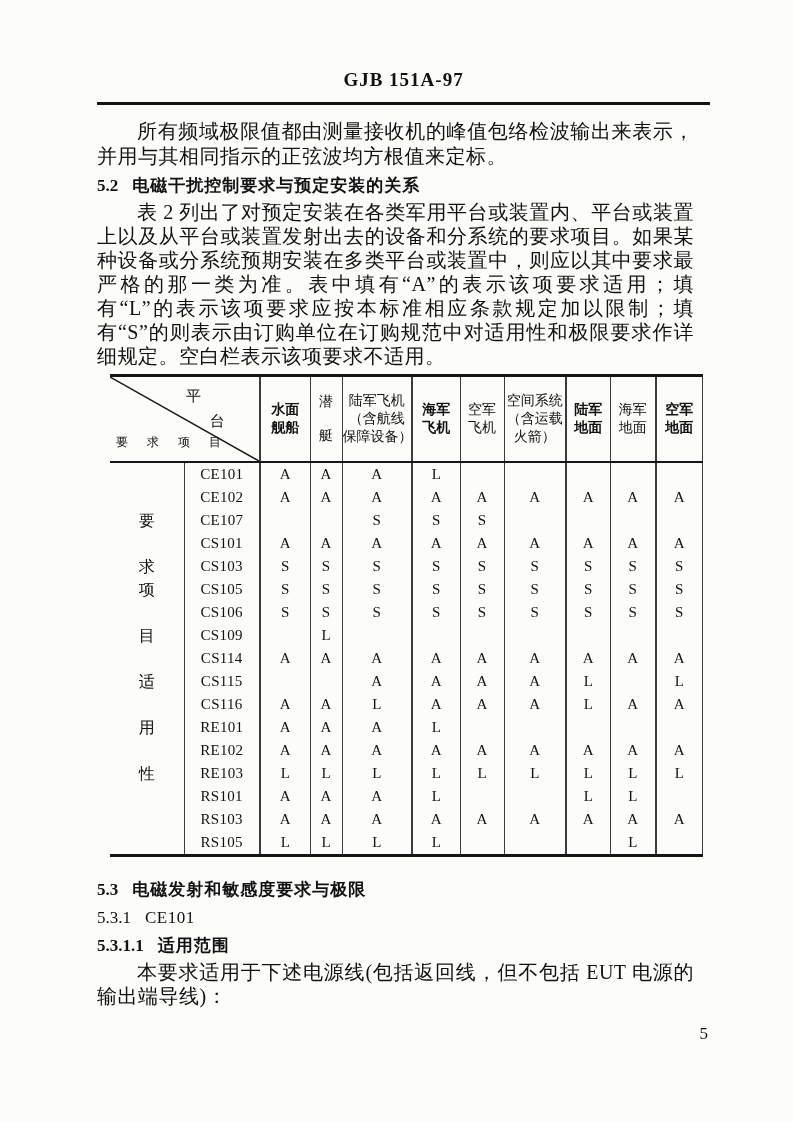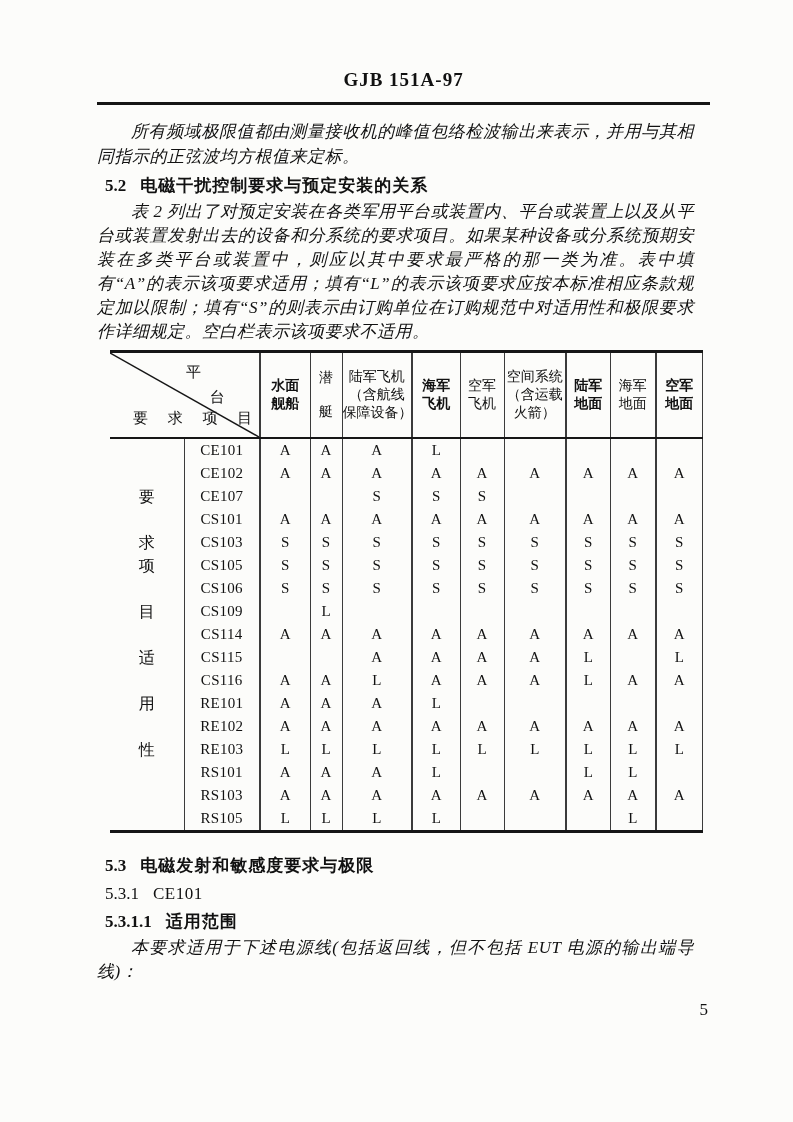--- a/index.html
+++ b/index.html
@@ -18,28 +18,27 @@
     text-align:center;
     font-size:19px;font-weight:bold;
     letter-spacing:1px;
     height:24px;line-height:24px;
   }
   .header-rule{
     margin-top:10px;height:3px;background:#151515;border:none;width:100%;
   }
   .para{
     margin:14px 16px 0 0;
-    font-size:17px;line-height:25px;
+    font-size:20px;line-height:25px;
     text-align:justify;text-indent:2em;
     letter-spacing:0.5px;
-    font-style:italic;
   }
   .para.tight{line-height:24px;margin-top:4px;}
   .sec-heading{
-    margin:6px 0 0 8px;
+    margin:6px 0 0 0;
     font-size:17px;line-height:21px;
     font-weight:bold;
   }
   .sec-heading .sec-num{font-family:"Liberation Serif","DejaVu Serif",serif;margin-right:14px;}
   .sec-heading .sec-title{font-family:"Liberation Sans","DejaVu Sans",sans-serif;letter-spacing:1px;}
   .sec-heading.plain{font-weight:normal;}
   .sec-heading.plain .sec-title{font-family:"Liberation Serif","DejaVu Serif",serif;letter-spacing:0.5px;}
   .sec-heading.sub{margin-top:8px;line-height:20px;}
   .table-caption{
     margin-top:4px;
@@ -70,22 +69,22 @@
   table.t2 thead th.corner{border-left:none;position:relative;}
   table.t2 thead th.thick{border-left-width:2px;font-weight:bold;}
   table.t2 thead th.plat div{white-space:nowrap;}
   table.t2 thead th.spread{vertical-align:middle;}
   table.t2 thead th.spread div{line-height:34px;}
   
   .corner svg{position:absolute;left:0;top:0;width:100%;height:100%;}
   .corner .c-plat1{position:absolute;left:51%;top:12%;font-size:15px;}
   .corner .c-plat2{position:absolute;left:67%;top:42%;font-size:15px;}
   .corner .c-req{
-    position:absolute;left:23px;bottom:10px;
-    font-size:15px;letter-spacing:8px;white-space:nowrap;
+    position:absolute;left:6px;bottom:10px;
+    font-size:12px;letter-spacing:8px;white-space:nowrap;
   }
   
   table.t2 tbody td{
     height:23px;line-height:23px;
     font-size:15px;
     border-left:1px solid #3b3b3b;
   }
   table.t2 tbody td.side{border-left:none;font-size:16px;}
   table.t2 tbody td.code{font-size:15px;letter-spacing:0.3px;}
   table.t2 tbody td.thick{border-left-width:2px;}

